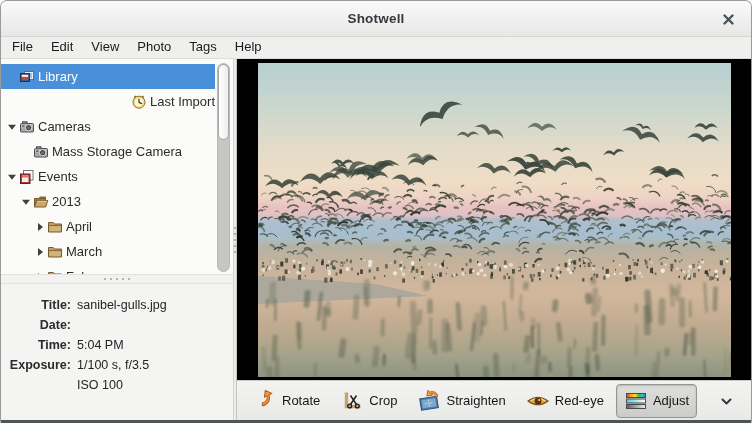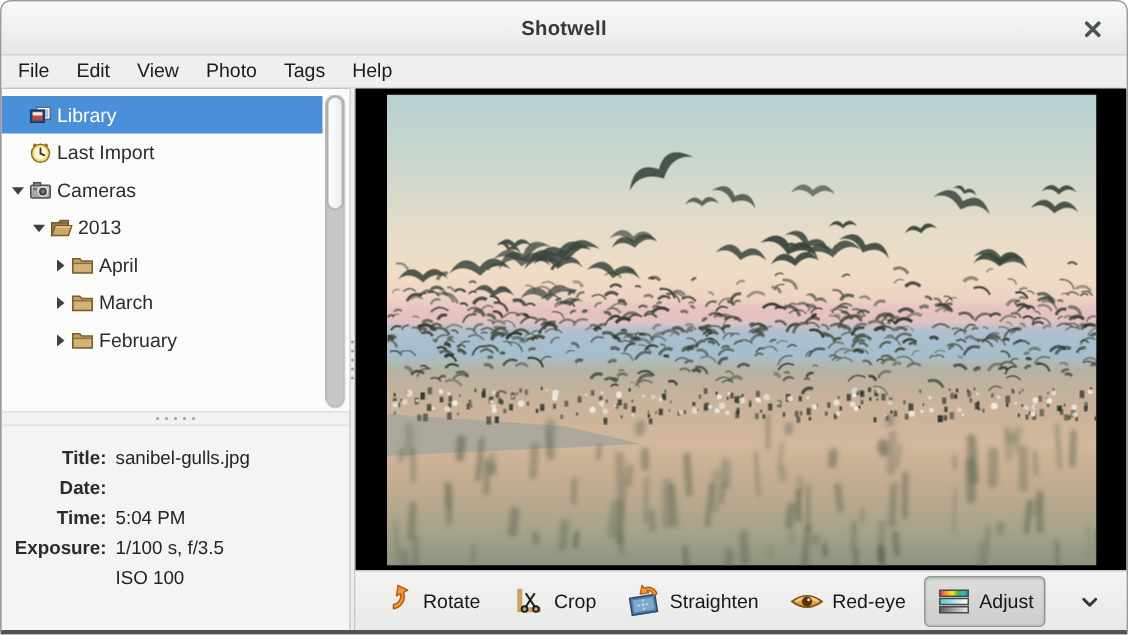--- a/index.html
+++ b/index.html
@@ -21,21 +21,21 @@
     display:flex; align-items:center; justify-content:center; cursor:default;
   }
   
   #menubar {
     height:22px; background:#efefee; display:flex; 
     padding-left:2px; border-bottom:1px solid #dcdcdb;
   }
   .menu-item { font-size:13px; color:#1a1a1a; padding:2px 9px; }
   
   #content { display:flex; height:361px; }
-  #left-col { width:232px; display:flex; flex-direction:column; background:#14532d; }
+  #left-col { width:232px; display:flex; flex-direction:column; background:#a16207; }
   
   #tree-panel { position:relative; height:215px; overflow:hidden; background:#fbfbfa; }
   #tree { padding-top:5px; padding-right:18px; }
   .tree-row { height:25px; display:flex; align-items:center; font-size:13px; color:#2c2c2c; white-space:nowrap; }
   .tree-row.selected { background:#4a90d9; color:#ffffff; }
   .expander { width:14px; display:inline-flex; justify-content:center; align-items:center; flex:none; }
   .tree-icon { width:18px; display:inline-flex; align-items:center; flex:none; }
   .tree-label { padding-left:1px; }
   
   #tree-scrollbar {
@@ -112,21 +112,21 @@
                 <svg width="16" height="16" viewBox="0 0 16 16">
                   <rect x="5.5" y="2.5" width="9" height="8" fill="#fdfdfd" stroke="#6b6b6b"></rect>
                   <rect x="6.8" y="3.8" width="6.4" height="5.4" fill="#9ec4dd"></rect>
                   <rect x="1.5" y="4.5" width="9" height="8" fill="#2a5b9a" stroke="#17355c"></rect>
                   <rect x="2.8" y="5.8" width="6.4" height="5.4" fill="#cc4433"></rect>
                   <rect x="2.8" y="5.8" width="6.4" height="2.2" fill="#eee9e2"></rect>
                 </svg>
               </span>
               <span class="tree-label">Library</span>
             </div>
-            <div class="tree-row" style="padding-left: 4px;">
+            <div class="tree-row" style="padding-left: 4px; justify-content: flex-end;">
               <span class="expander"></span>
               <span class="tree-icon">
                 <svg width="16" height="16" viewBox="0 0 16 16">
                   <circle cx="8" cy="8.2" r="6" fill="#f6dc81" stroke="#8d6f1f"></circle>
                   <circle cx="8" cy="8.2" r="4.2" fill="#fdf6d8"></circle>
                   <path d="M8,5 L8,8.4 L10.6,9.6" stroke="#333" stroke-width="1.2" fill="none" stroke-linecap="round"></path>
                   <path d="M3.2,3.4 L5,2.2 M12.8,3.4 L11,2.2" stroke="#8d6f1f" stroke-width="1.6"></path>
                 </svg>
               </span>
               <span class="tree-label">Last Import</span>
@@ -141,20 +141,50 @@
                 <svg width="16" height="16" viewBox="0 0 16 16">
                   <rect x="1.5" y="4.5" width="13" height="8.5" rx="1" fill="#a9a9a9" stroke="#4f4f4f"></rect>
                   <rect x="3.5" y="2.8" width="4.5" height="2.2" fill="#8b8b8b" stroke="#4f4f4f"></rect>
                   <rect x="2.3" y="5.3" width="11.4" height="3" fill="#c6c6c6"></rect>
                   <circle cx="9.6" cy="8.7" r="3.1" fill="#3a3a3a" stroke="#e3e3e3"></circle>
                   <circle cx="9.6" cy="8.7" r="1.5" fill="#777"></circle>
                   <rect x="3" y="6.2" width="2.6" height="1.8" fill="#6f6f6f"></rect>
                 </svg>
               </span>
               <span class="tree-label">Cameras</span>
+            </div>
+            <div class="tree-row" style="padding-left: 18px;">
+              <span class="expander"></span>
+              <span class="tree-icon">
+                <svg width="16" height="16" viewBox="0 0 16 16">
+                  <rect x="1.5" y="4.5" width="13" height="8.5" rx="1" fill="#a9a9a9" stroke="#4f4f4f"></rect>
+                  <rect x="3.5" y="2.8" width="4.5" height="2.2" fill="#8b8b8b" stroke="#4f4f4f"></rect>
+                  <rect x="2.3" y="5.3" width="11.4" height="3" fill="#c6c6c6"></rect>
+                  <circle cx="9.6" cy="8.7" r="3.1" fill="#3a3a3a" stroke="#e3e3e3"></circle>
+                  <circle cx="9.6" cy="8.7" r="1.5" fill="#777"></circle>
+                  <rect x="3" y="6.2" width="2.6" height="1.8" fill="#6f6f6f"></rect>
+                </svg>
+              </span>
+              <span class="tree-label">Mass Storage Camera</span>
+            </div>
+            <div class="tree-row" style="padding-left: 4px;">
+              <span class="expander">
+                <svg width="10" height="10" viewBox="0 0 10 10">
+                  <path d="M1,2.8 L9,2.8 L5,7.8 Z" fill="#3f3f3f"></path>
+                </svg>
+              </span>
+              <span class="tree-icon">
+                <svg width="16" height="16" viewBox="0 0 16 16">
+                  <rect x="4.5" y="1.5" width="9.5" height="9.5" fill="#fdfdfd" stroke="#777"></rect>
+                  <rect x="1.5" y="5" width="9.5" height="9.5" fill="#b23c36" stroke="#6e1c18"></rect>
+                  <rect x="3" y="6.5" width="6.5" height="6.5" fill="#f4efe8"></rect>
+                  <rect x="3" y="6.5" width="6.5" height="2" fill="#d8766f"></rect>
+                </svg>
+              </span>
+              <span class="tree-label">Events</span>
             </div>
             <div class="tree-row" style="padding-left: 18px;">
               <span class="expander">
                 <svg width="10" height="10" viewBox="0 0 10 10">
                   <path d="M1,2.8 L9,2.8 L5,7.8 Z" fill="#3f3f3f"></path>
                 </svg>
               </span>
               <span class="tree-icon">
                 <svg width="16" height="16" viewBox="0 0 16 16">
                   <path d="M1.5,4.5 L6,4.5 L7.2,3 L12.5,3 L12.5,5.5" fill="#b08d55" stroke="#7a5c2c"></path>

